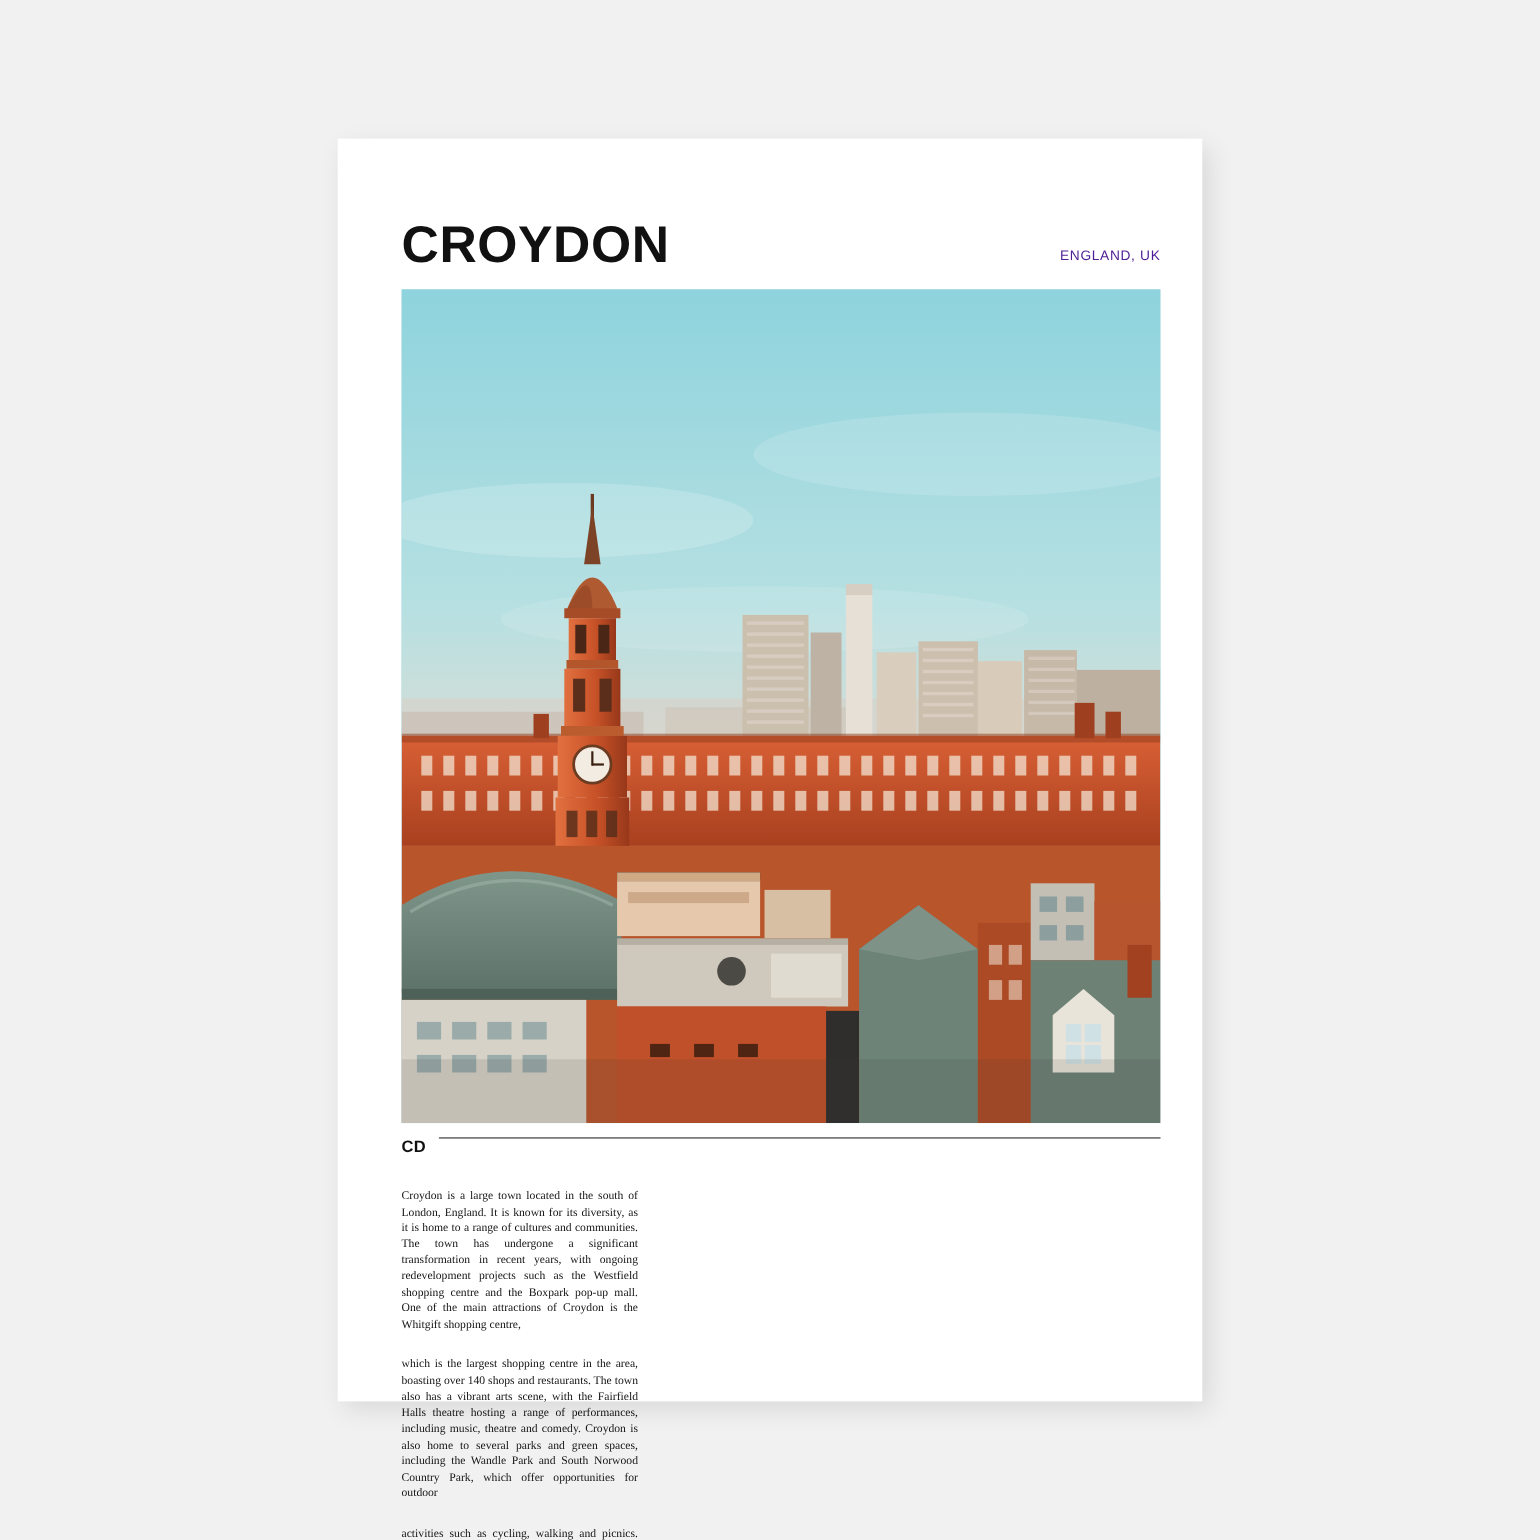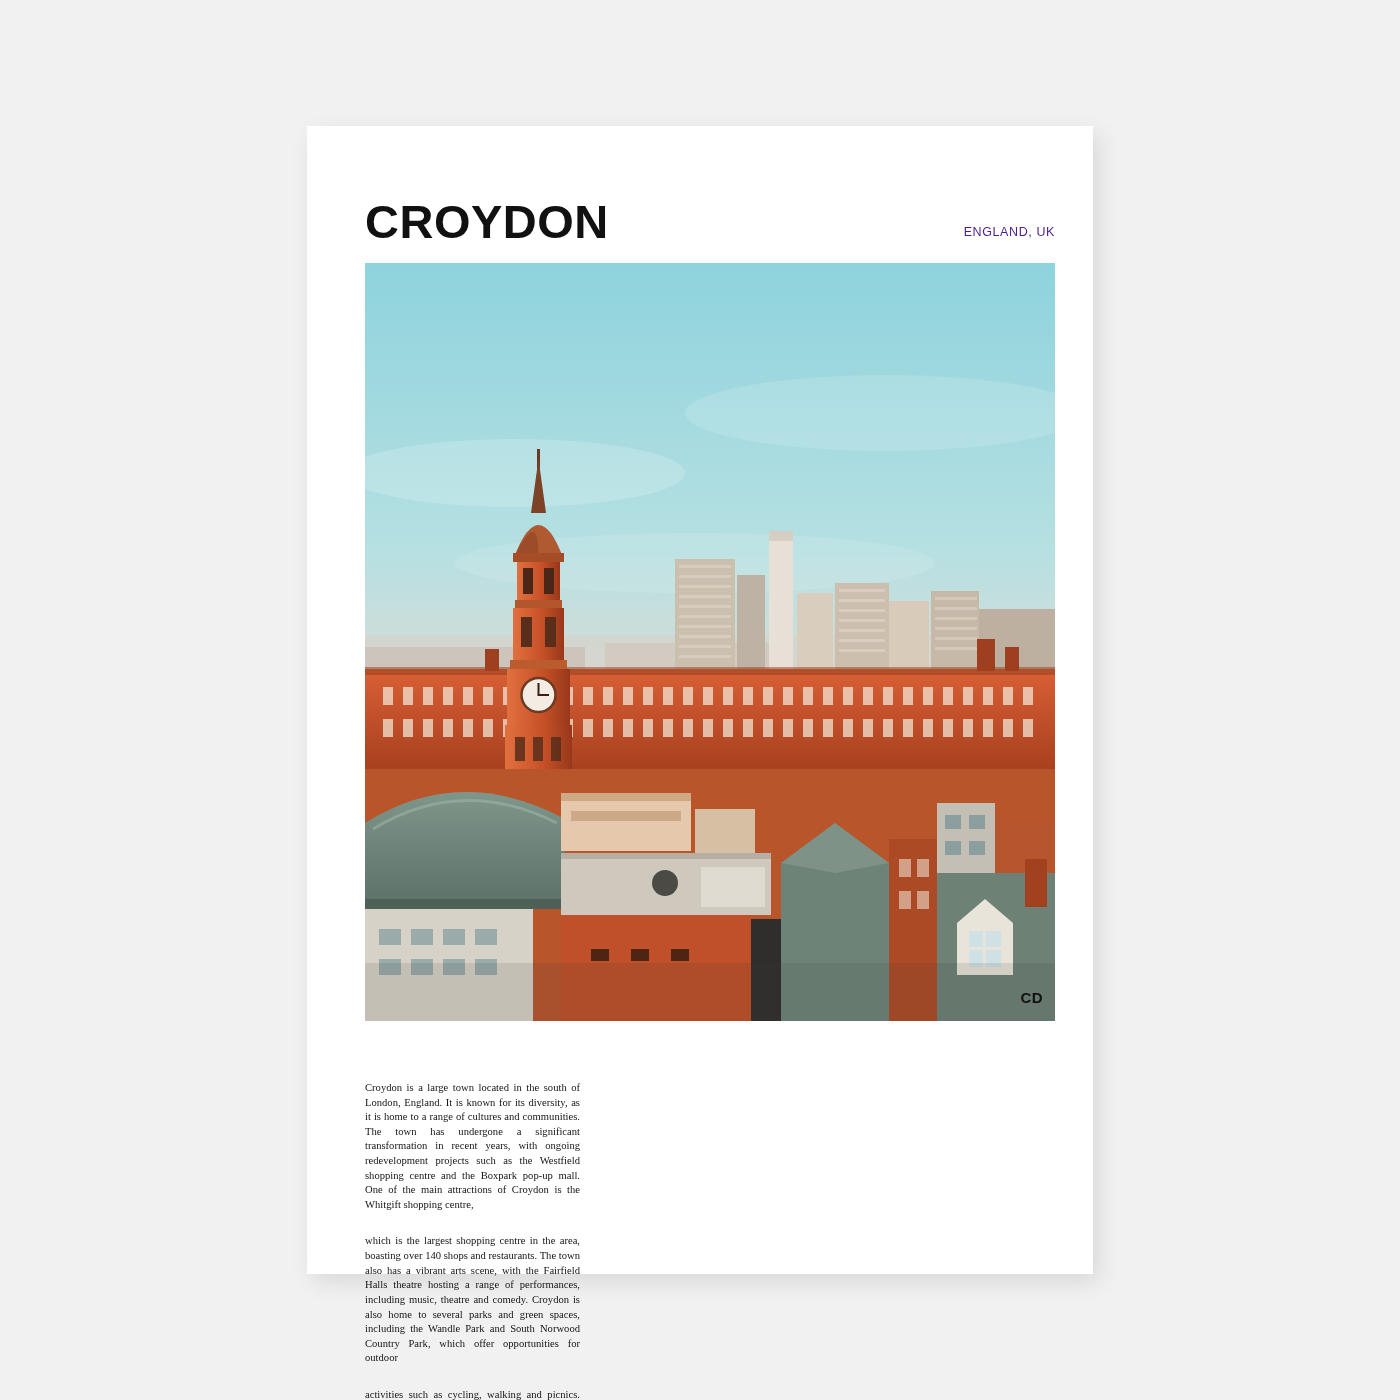--- a/index.html
+++ b/index.html
@@ -70,26 +70,25 @@
     height: 758px;
     overflow: hidden;
     background: #9fd5dd;
   }
   .photo svg { display: block; width: 100%; height: 100%; }
 
   
   .rule-row {
     position: absolute;
     left: 58px;
-    top: 863px;
+    top: 908px;
     width: 690px;
     height: 20px;
     display: flex;
-    align-items: flex-end;
-    flex-direction: column;
+    align-items: flex-start;
   }
   .code {
     font-family: "Liberation Sans", sans-serif;
     font-weight: bold;
     font-size: 15px;
     letter-spacing: 0.4px;
     color: #111;
     margin-right: 12px;
     white-space: nowrap;
   }

